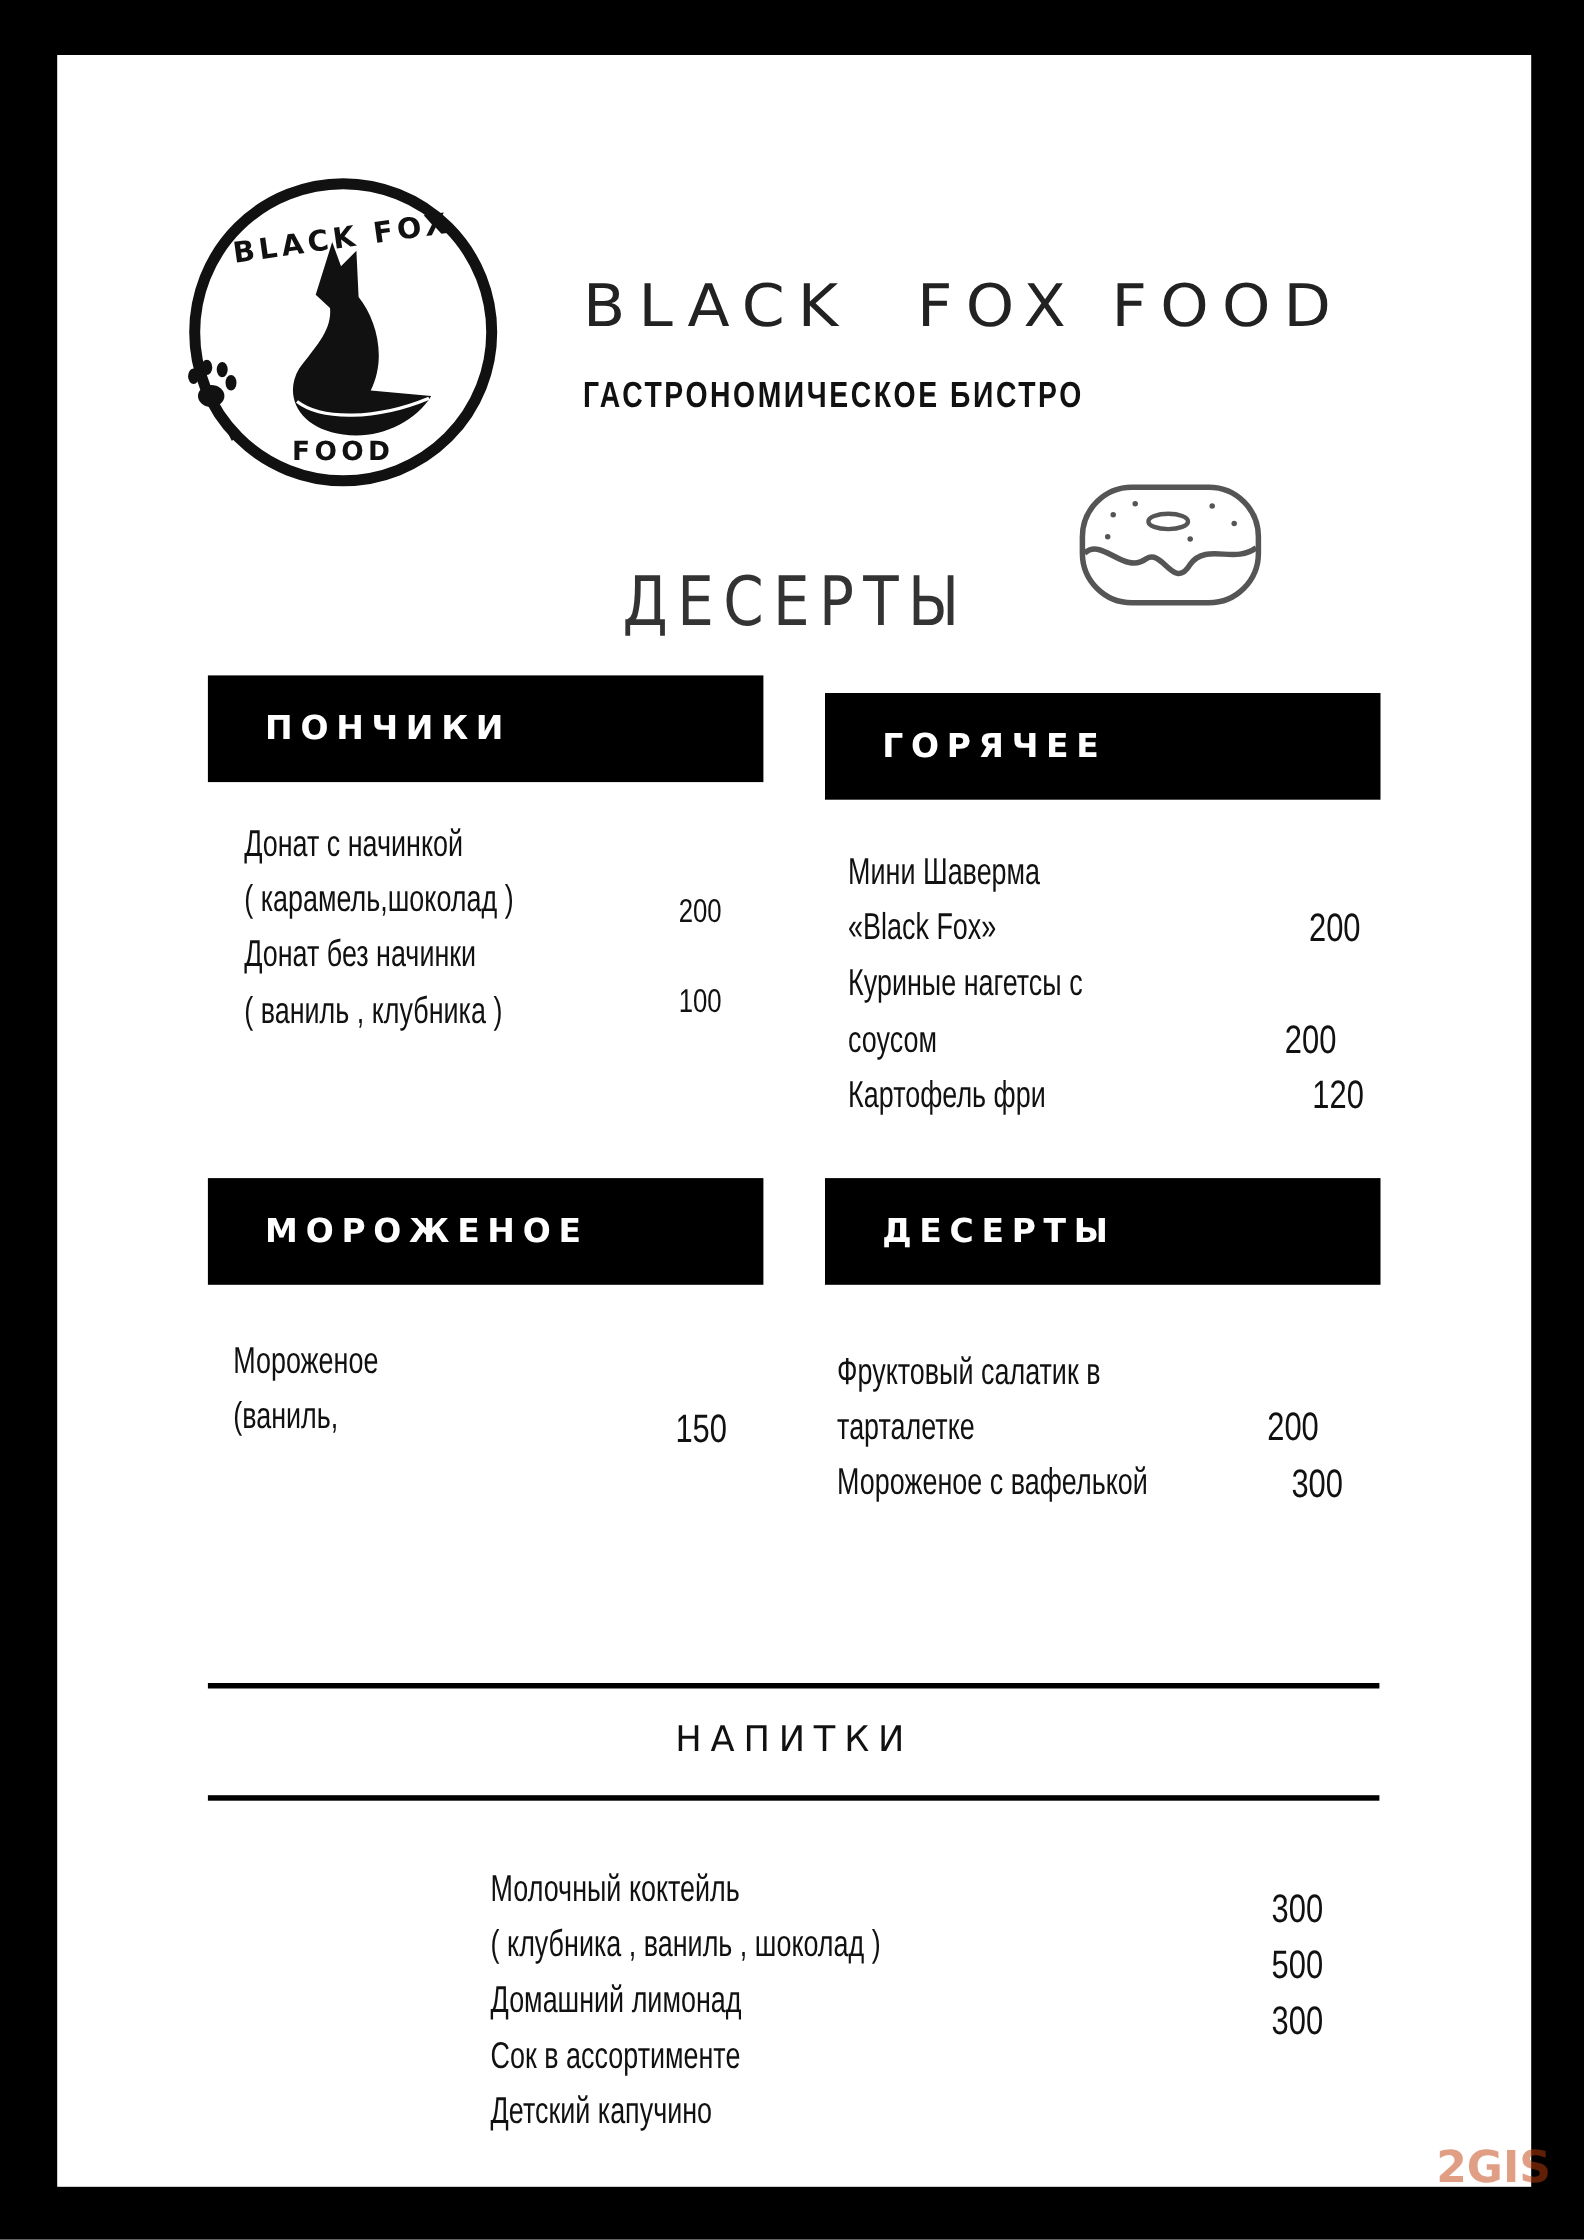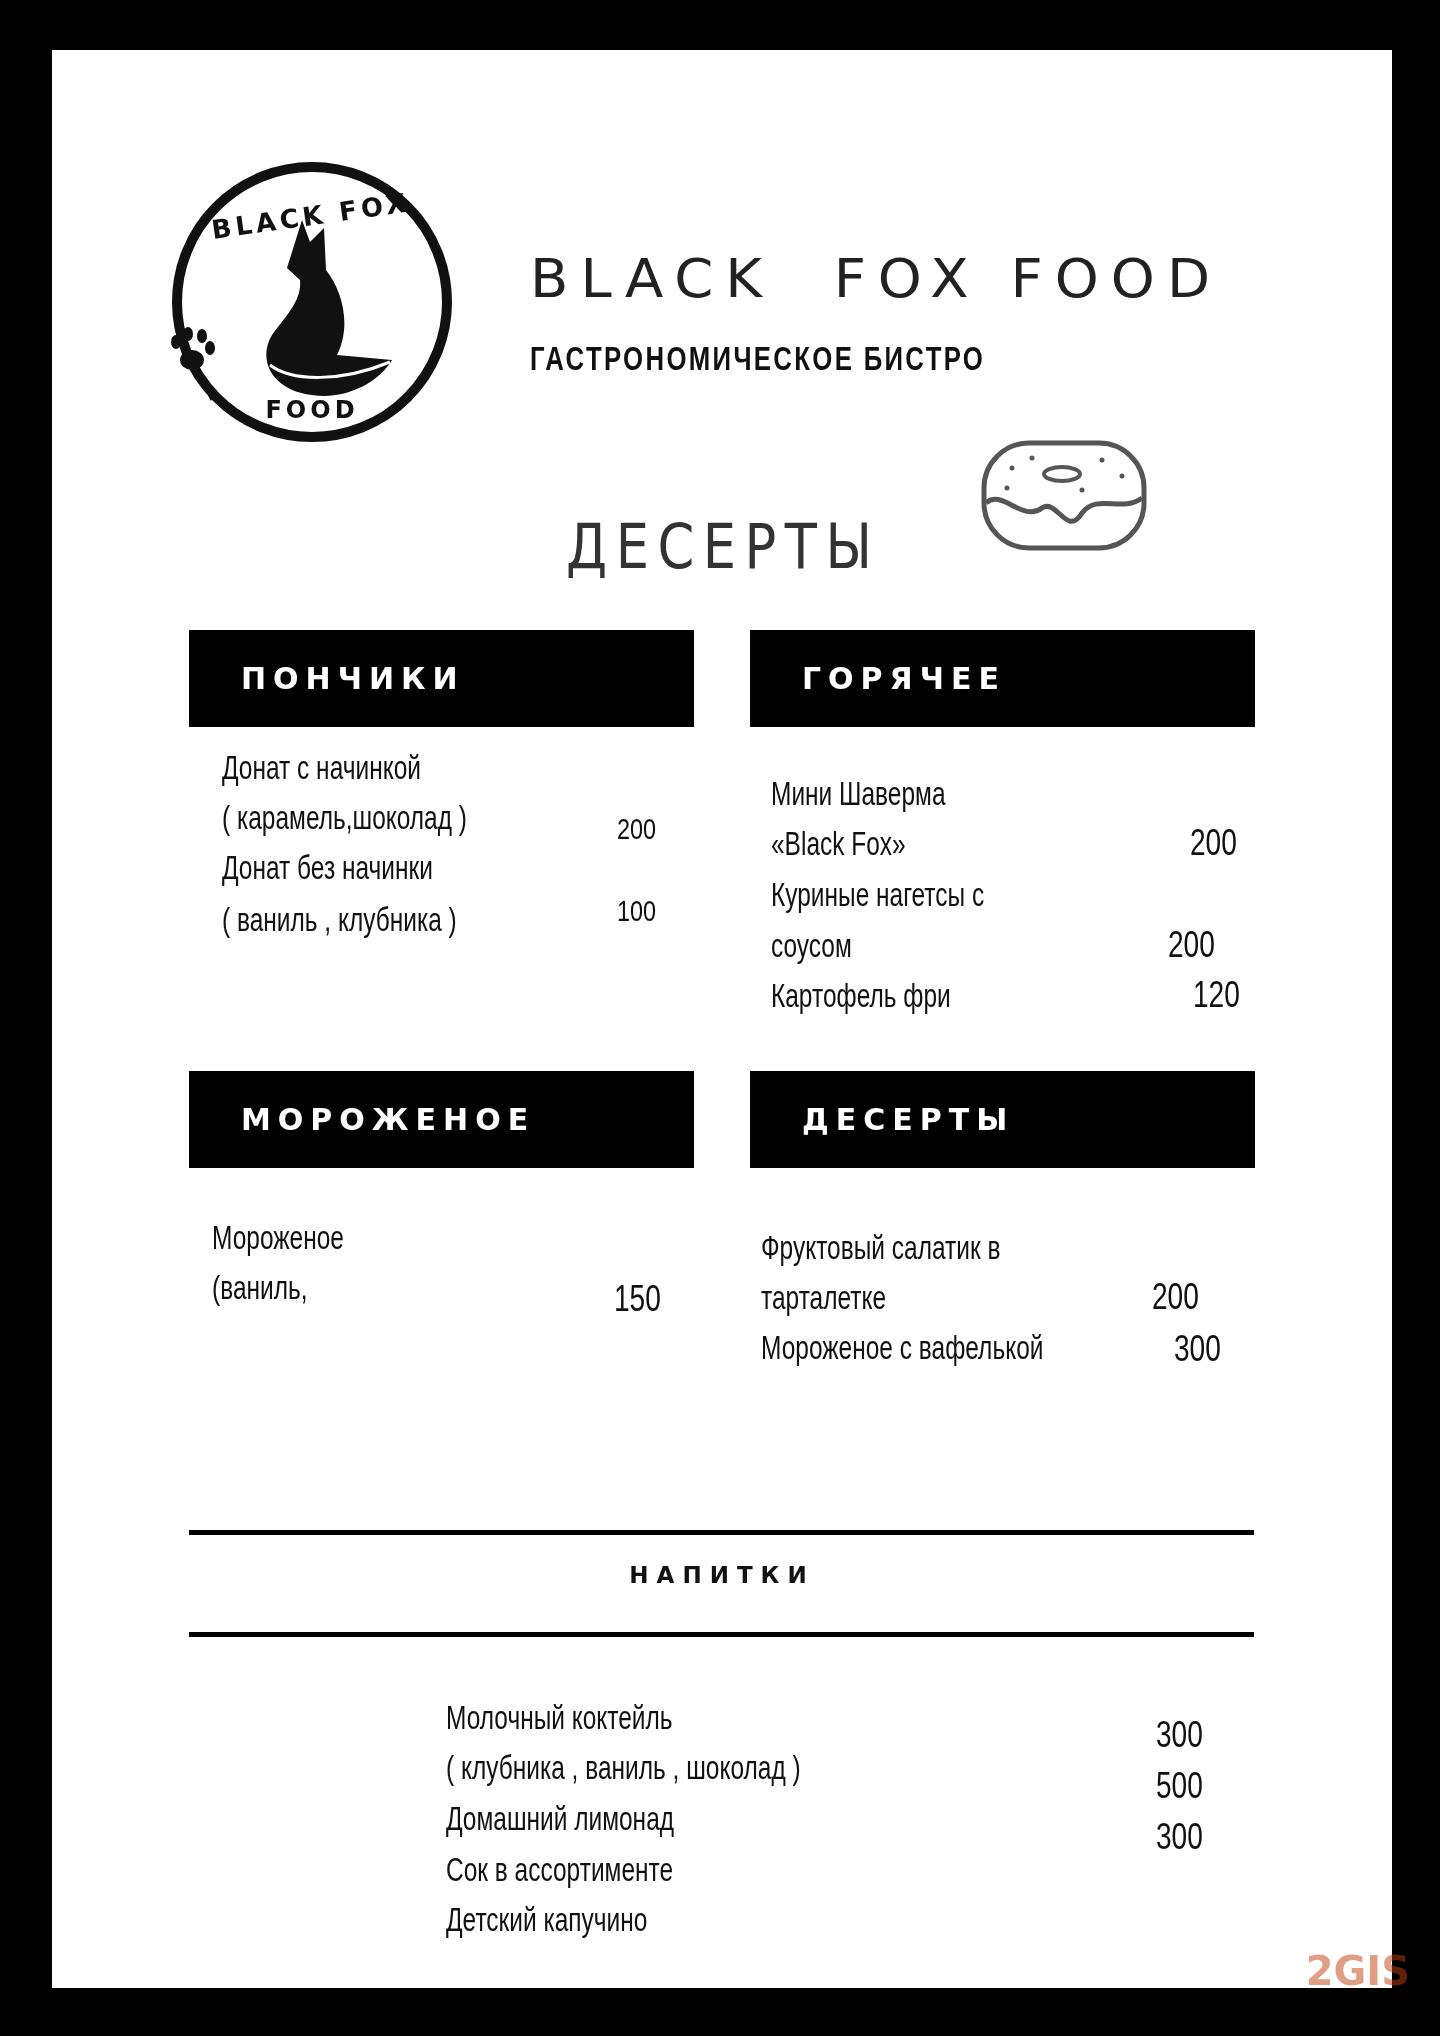--- a/index.html
+++ b/index.html
@@ -9,21 +9,21 @@
     .logo { left: 100px; top: 100px; width: 310px; height: 310px; }
     .brand-title { left: 478px; top: 196px; font-size: 56px; letter-spacing: 12px; font-weight: 300; color: #222; white-space: pre; font-family: "DejaVu Sans", sans-serif; font-weight: normal; transform: scaleY(0.95); }
     .brand-sub { left: 478px; top: 290px; font-size: 33px; letter-spacing: 3px; font-family: "Liberation Sans Narrow", "Liberation Sans", sans-serif; transform: scaleX(0.78); transform-origin: left; color: #111; font-weight: bold; }
     .page-heading { left: 514px; top: 460px; font-size: 62px; letter-spacing: 10px; color: #333; font-family: "DejaVu Sans", sans-serif; transform: scaleX(0.85); transform-origin: left; }
     .donut { left: 920px; top: 378px; width: 180px; height: 150px; }
     .cat-bar { position: absolute; height: 97px; width: 505px; background: #000; color: #fff; font-weight: bold; font-size: 30px; letter-spacing: 7px; display: flex; align-items: center; padding-left: 52px; box-sizing: border-box; font-family: "DejaVu Sans", sans-serif; }
     .item { position: absolute; font-size: 34px; font-family: "Liberation Sans", sans-serif; transform: scaleX(0.72); transform-origin: left; white-space: nowrap; color: #111; }
     .price { position: absolute; font-size: 36px; font-family: "Liberation Sans", sans-serif; transform: scaleX(0.78); transform-origin: left; color: #111; }
     .price-sm { font-size: 30px; }
     .rule { position: absolute; left: 137px; width: 1065px; height: 5px; background: #000; }
-    .drinks-title { left: 0; width: 1340px; text-align: center; top: 1512px; font-size: 23px; letter-spacing: 8px; font-weight: bold; font-family: "DejaVu Sans", sans-serif; }
+    .drinks-title { left: 0; width: 1340px; text-align: center; top: 1512px; font-size: 32px; letter-spacing: 8px; font-weight: normal; font-family: "DejaVu Sans", sans-serif; }
     .watermark { position: absolute; right: 30px; bottom: 42px; color: #c2410c; font-size: 40px; font-weight: bold; font-family: "DejaVu Sans", sans-serif; opacity: 0.5; }
   </style>
 </head>
 <body>
 
 <div class="page">
 
   <svg class="abs logo" viewBox="0 0 310 310">
     <circle cx="160" cy="152" r="135" fill="none" stroke="#111" stroke-width="10"></circle>
     <path d="M150 70 L158 92 L172 78 L174 120 C190 140 200 175 185 205 L240 210 C225 235 190 250 160 245 C120 240 105 210 120 185 C135 165 150 150 148 130 L135 118 Z" fill="#111"></path>
@@ -49,21 +49,21 @@
     <path d="M14 75 C30 60 50 95 70 80 C85 70 95 110 110 85 C125 65 150 85 170 70" fill="none" stroke="#555" stroke-width="5"></path>
     <ellipse cx="90" cy="46" rx="18" ry="7" fill="none" stroke="#555" stroke-width="4"></ellipse>
     <circle cx="40" cy="40" r="2.5" fill="#555"></circle>
       <circle cx="60" cy="30" r="2.5" fill="#555"></circle>
     <circle cx="130" cy="32" r="2.5" fill="#555"></circle>
       <circle cx="150" cy="48" r="2.5" fill="#555"></circle>
     <circle cx="110" cy="62" r="2.5" fill="#555"></circle>
       <circle cx="35" cy="60" r="2.5" fill="#555"></circle>
   </svg>
 
-  <div class="cat-bar" style="left:137px; top:580px;">ПОНЧИКИ</div>
+  <div class="cat-bar" style="left:137px; top:564px;">ПОНЧИКИ</div>
   <div class="cat-bar" style="left:698px; top:580px;">ГОРЯЧЕЕ</div>
   <div class="cat-bar" style="left:137px; top:1021px;">МОРОЖЕНОЕ</div>
   <div class="cat-bar" style="left:698px; top:1021px;">ДЕСЕРТЫ</div>
 
   <div class="item" style="left:170px; top:698px;">Донат с начинкой</div>
   <div class="item" style="left:170px; top:748px;">( карамель,шоколад )</div>
   <div class="item" style="left:170px; top:798px;"> Донат без начинки</div>
   <div class="item" style="left:170px; top:850px;">( ваниль , клубника )</div>
   <div class="price price-sm" style="left:565px; top:762px;">200</div>
   <div class="price price-sm" style="left:565px; top:844px;">100</div>

